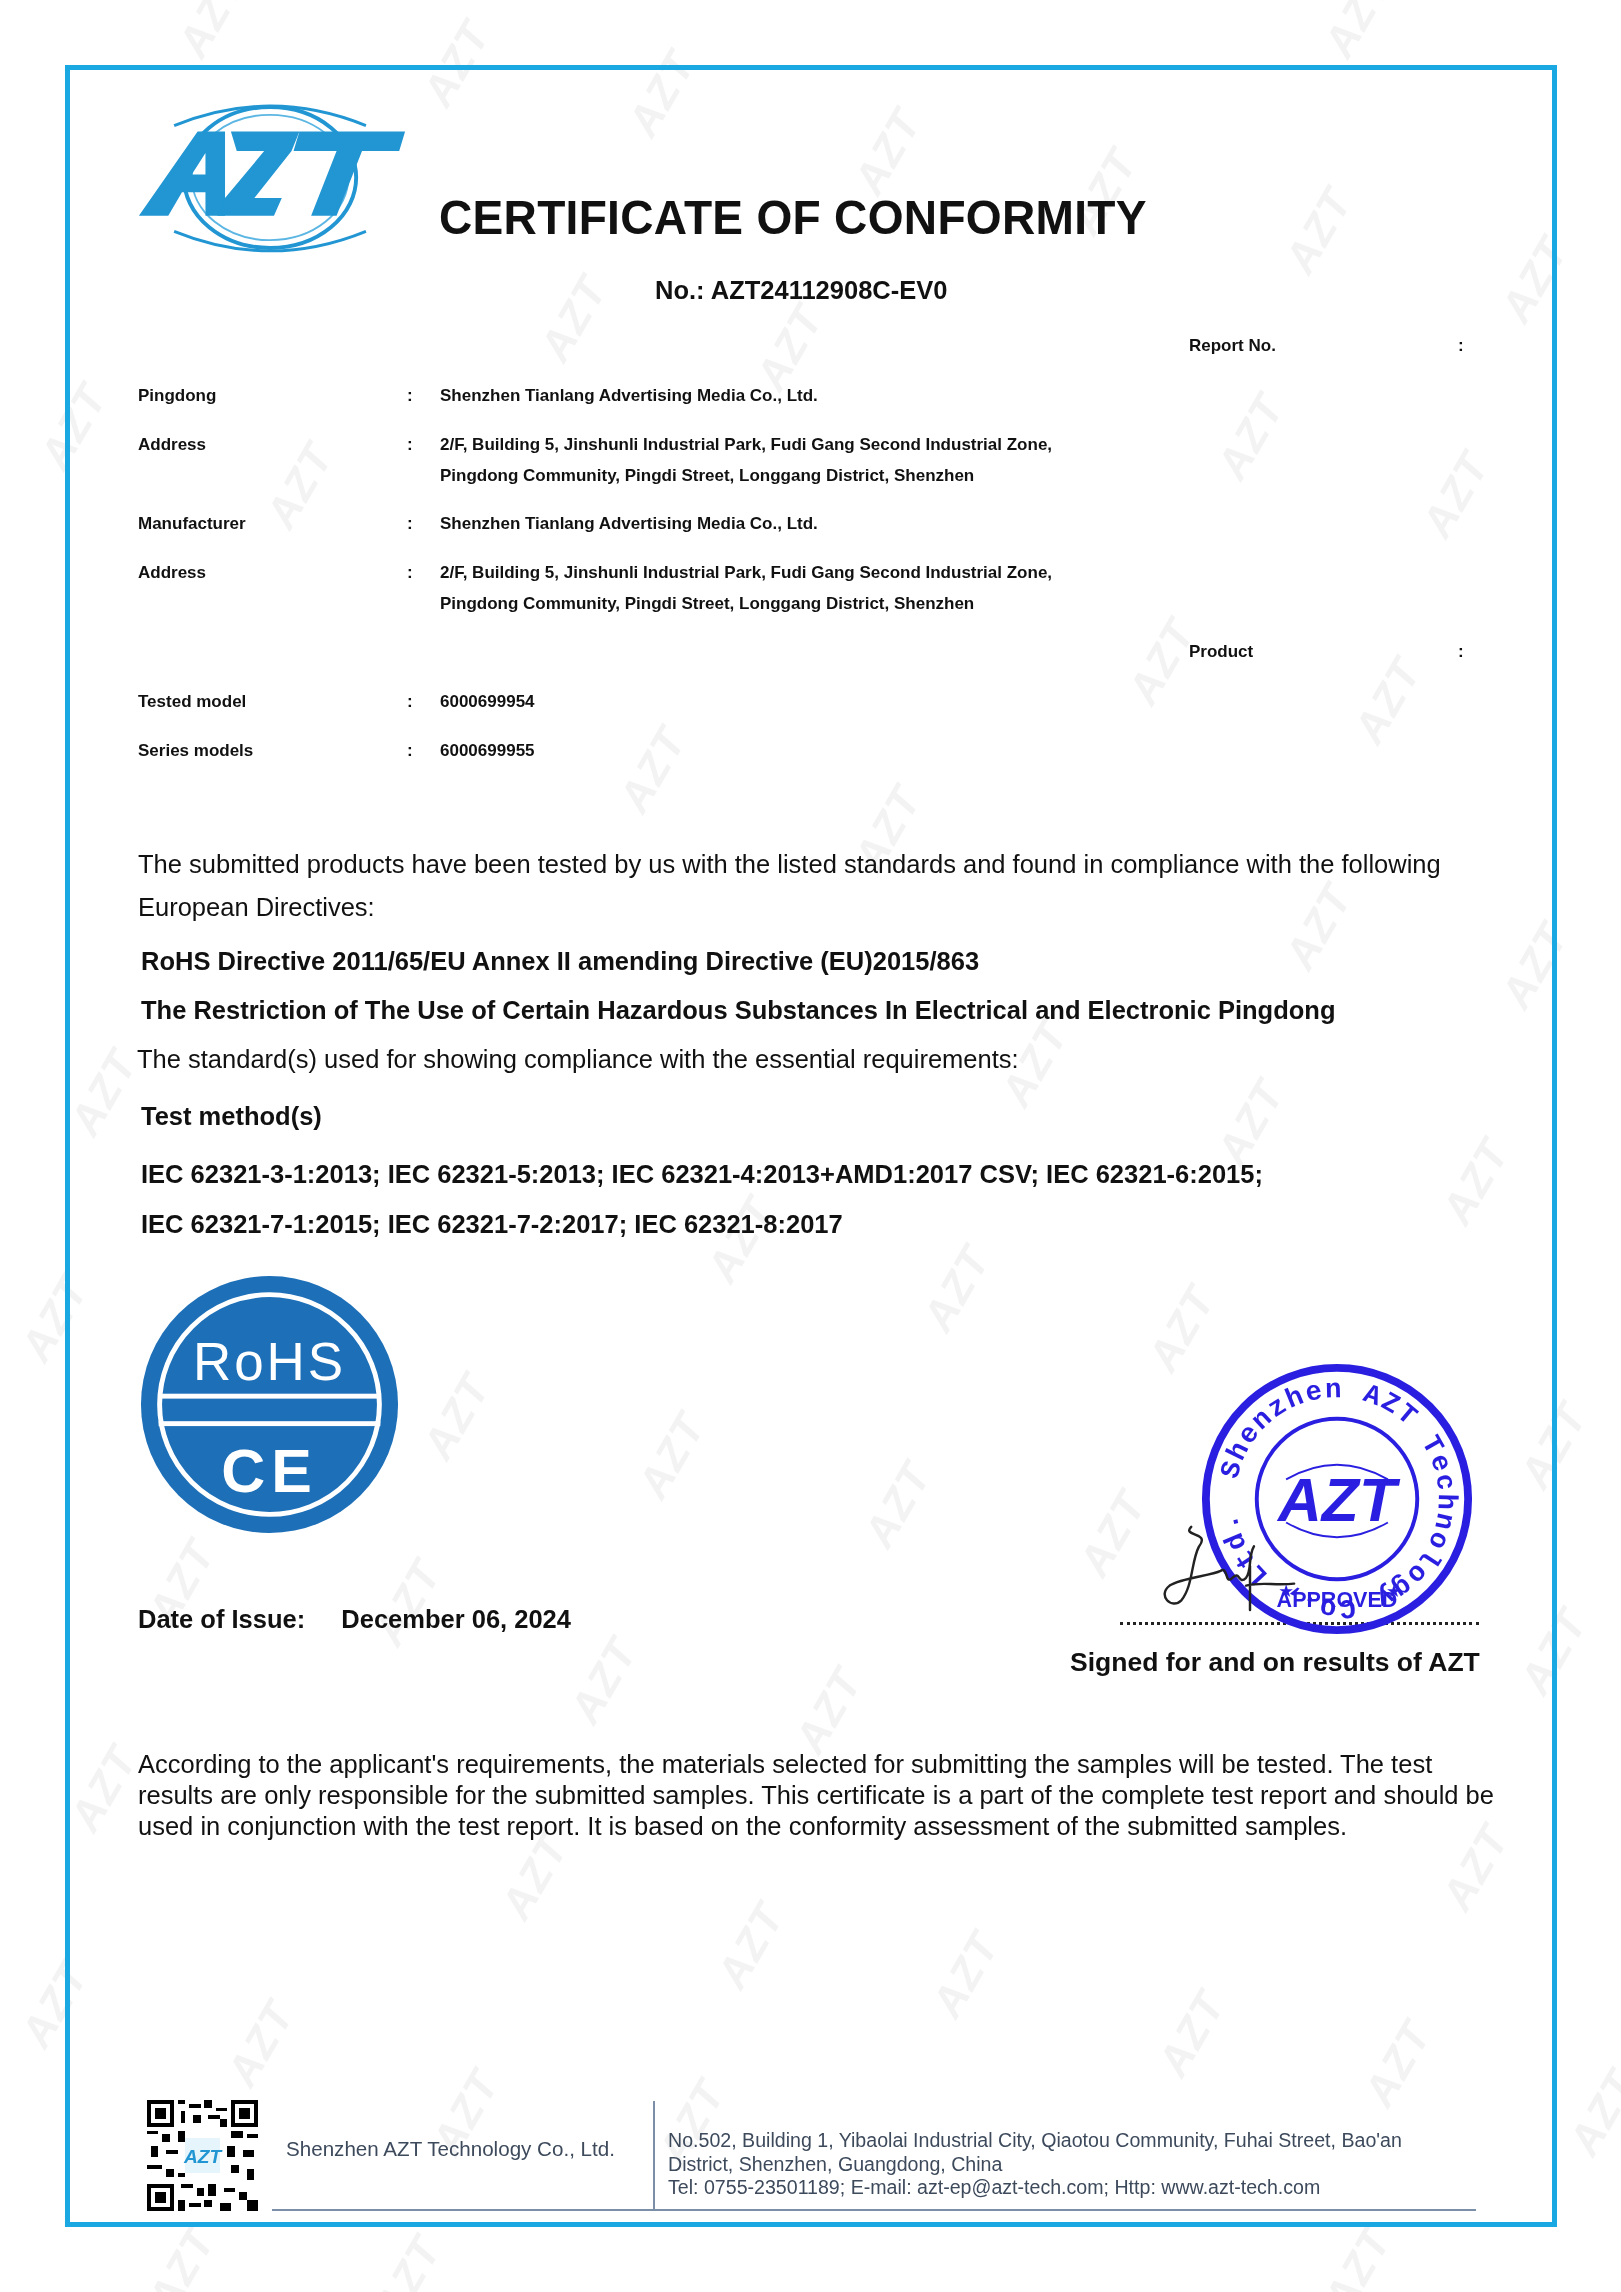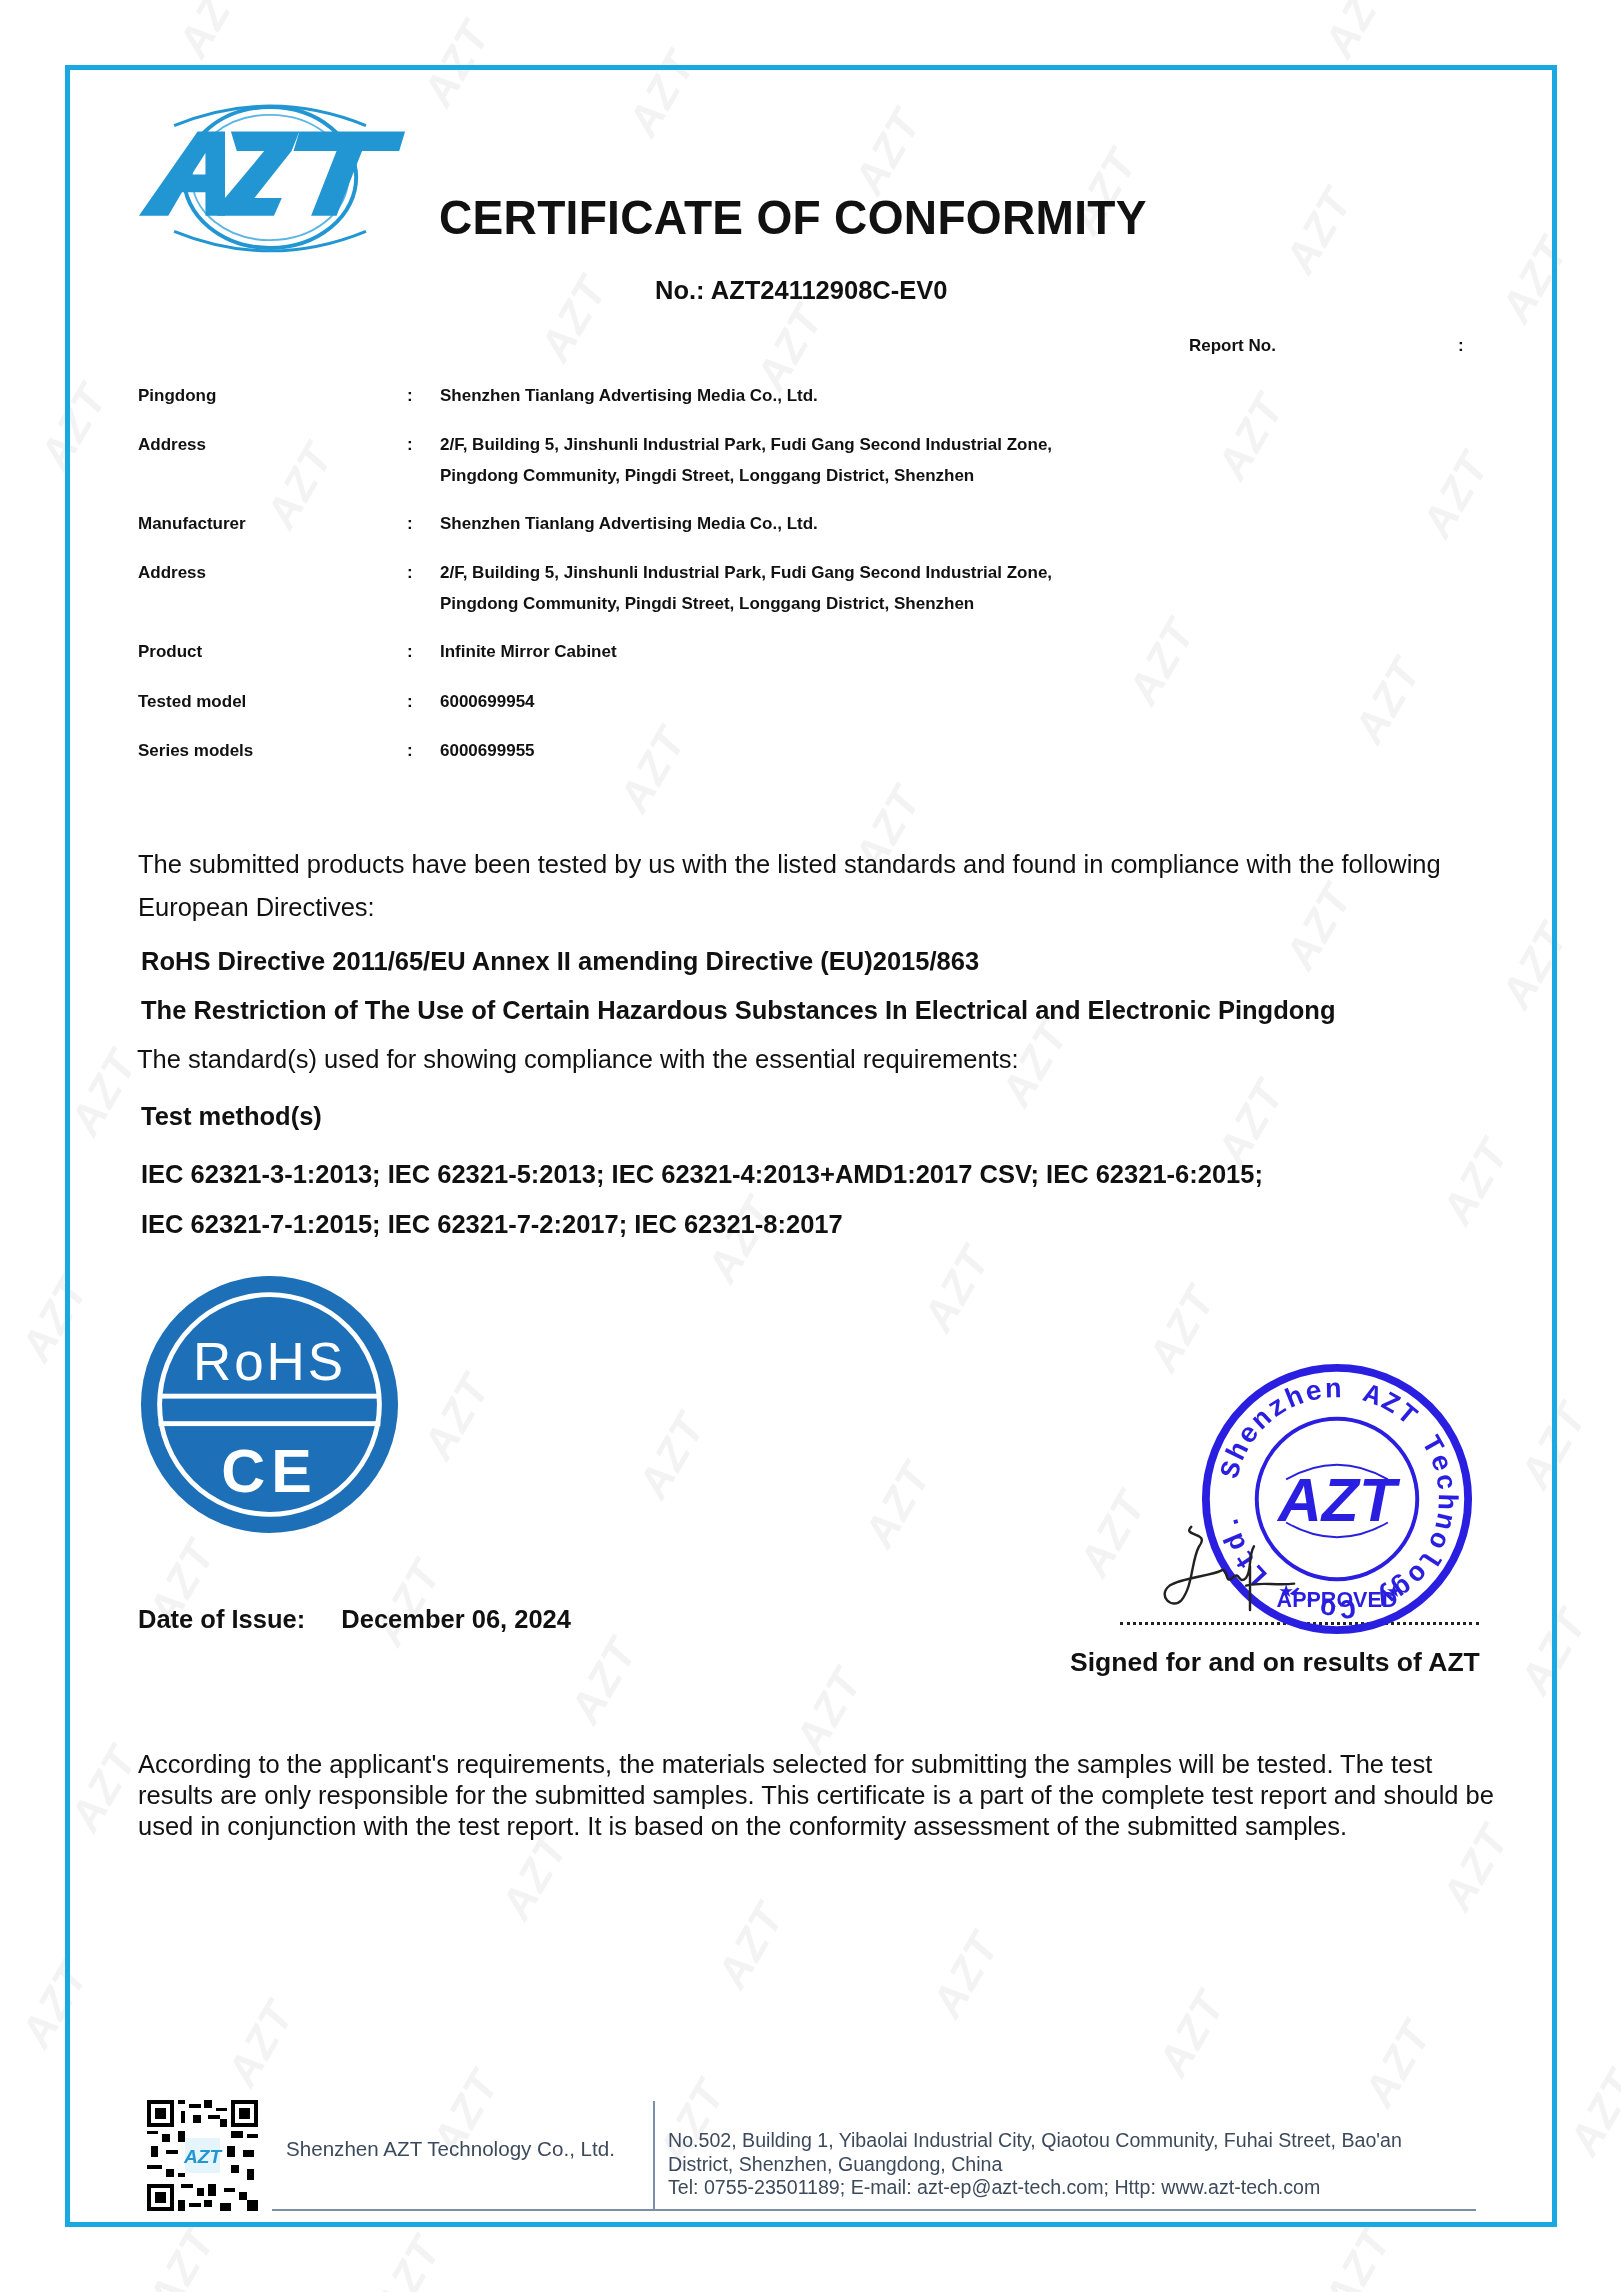--- a/index.html
+++ b/index.html
@@ -155,21 +155,20 @@
     <span class="lbl">Address</span>
     <span class="colon">:</span>
     <span class="val">
       <span style="display:block">2/F, Building 5, Jinshunli Industrial Park, Fudi Gang Second Industrial Zone,</span>
       <span style="display:block">Pingdong Community, Pingdi Street, Longgang District, Shenzhen</span>
     </span>
   </div>
   <div class="row">
     <span class="lbl">Product</span>
     <span class="colon">:</span>
-    <span class="val">Infinite Mirror Cabinet</span>
   </div>
   <div class="row">
     <span class="lbl">Tested model</span>
     <span class="colon">:</span>
     <span class="val">6000699954</span>
   </div>
   <div class="row">
     <span class="lbl">Series models</span>
     <span class="colon">:</span>
     <span class="val">6000699955</span>

